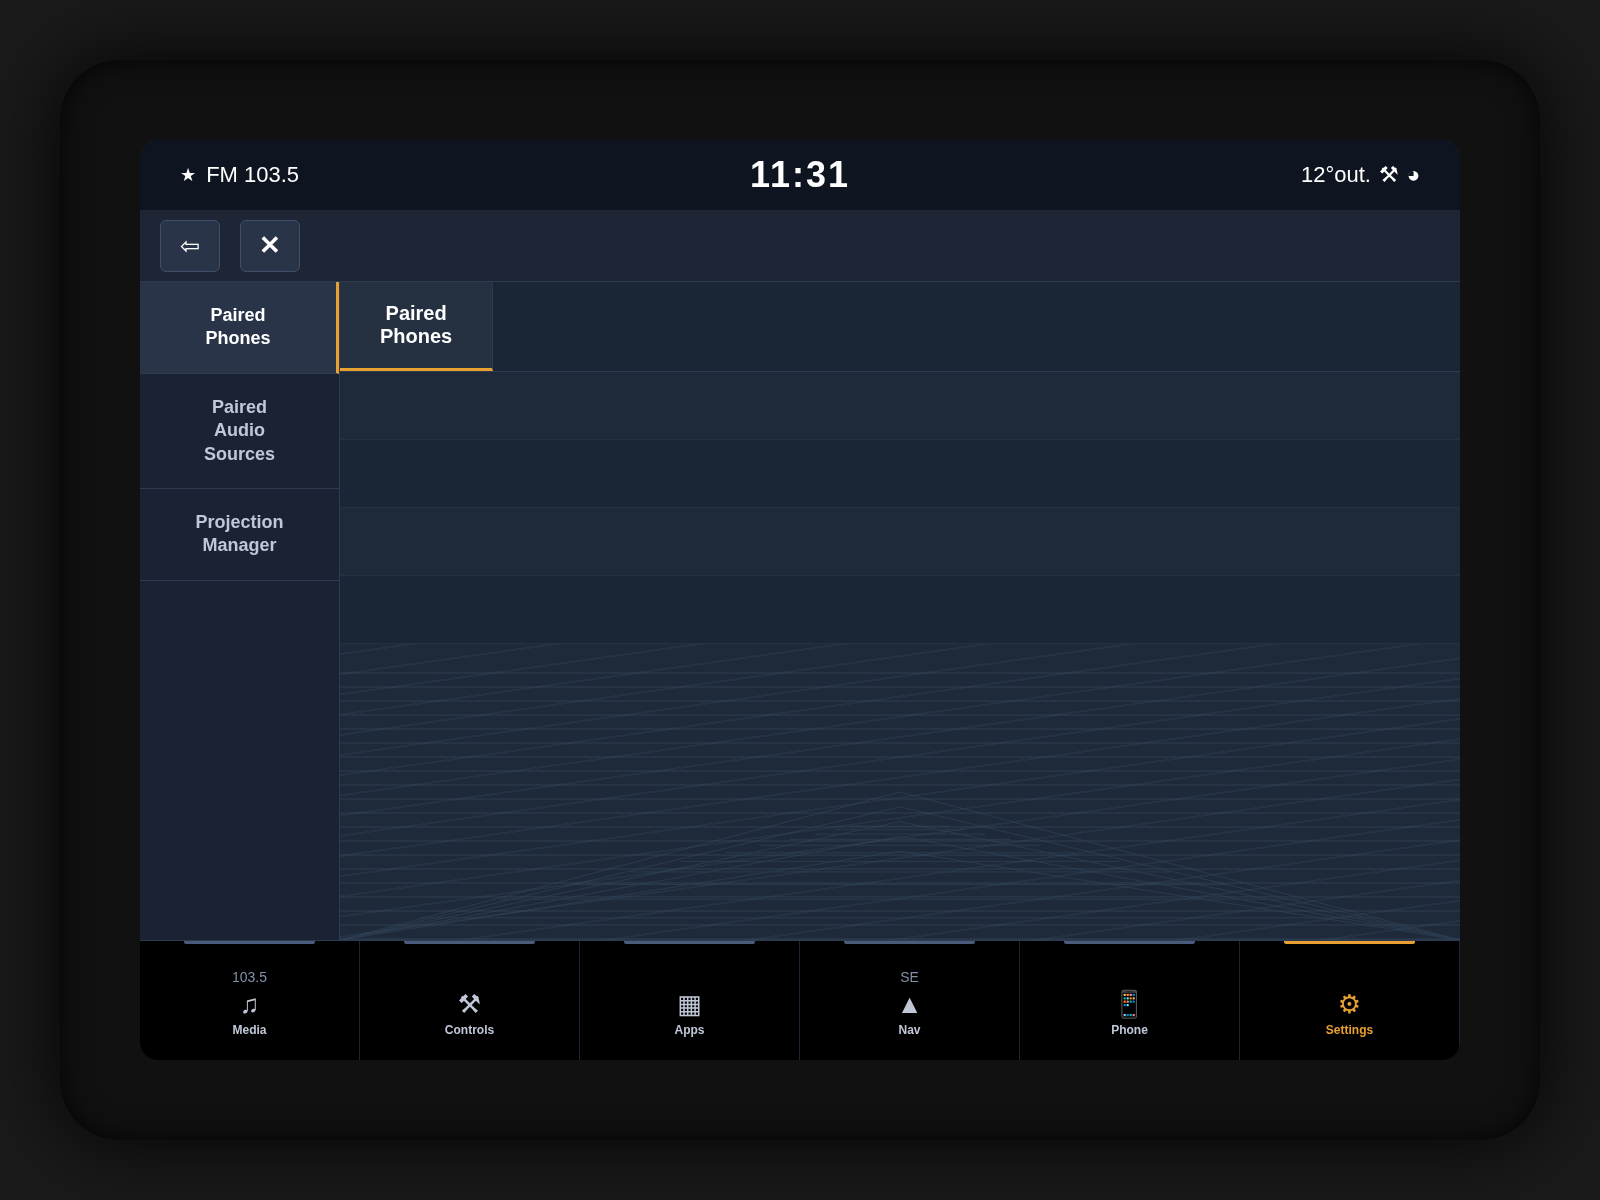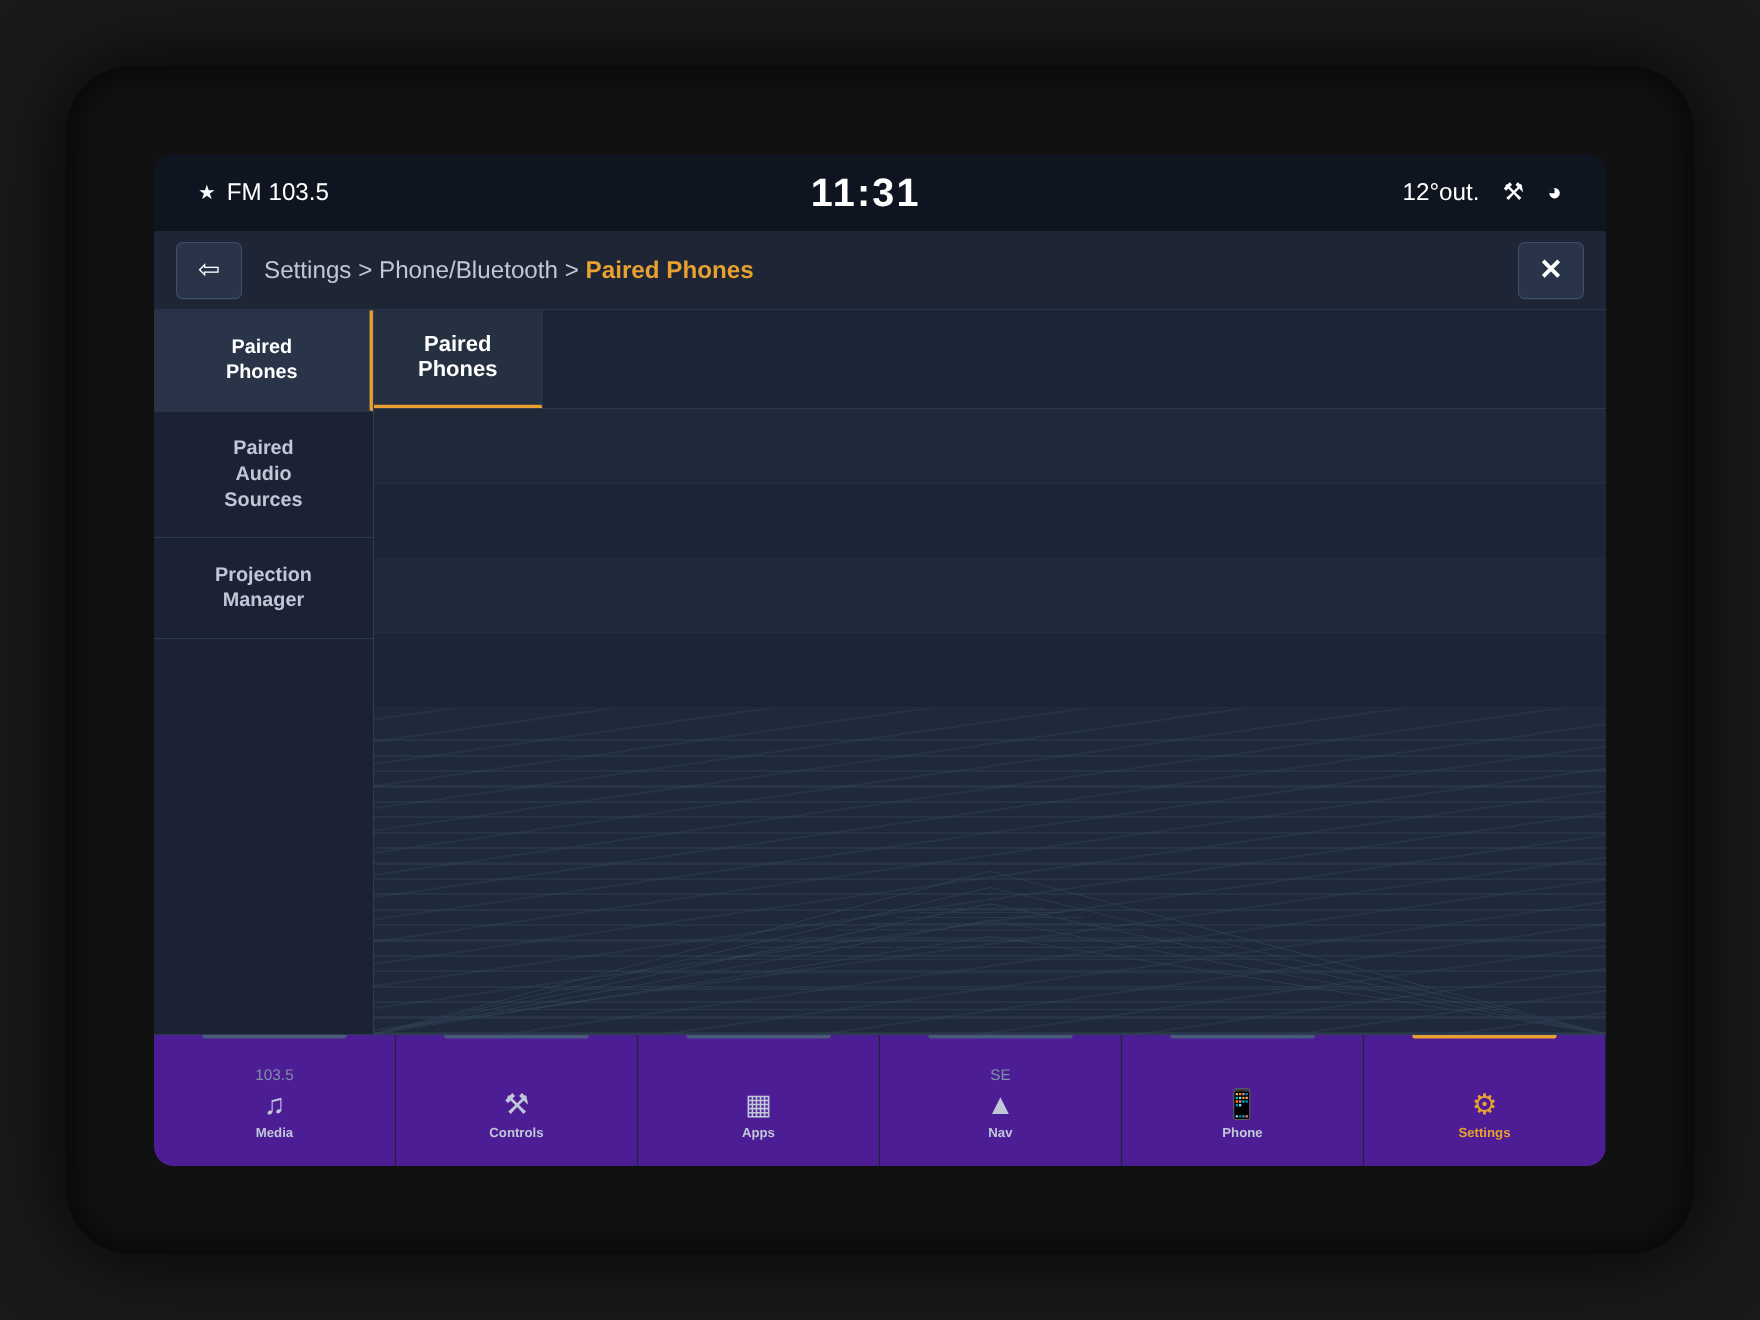--- a/index.html
+++ b/index.html
@@ -60,21 +60,21 @@
       color: white;
       font-size: 36px;
       font-weight: bold;
       letter-spacing: 2px;
       text-align: right;
     }
 
     .status-right {
       display: flex;
       align-items: center;
-      gap: 21px;
+      gap: 8px;
       color: white;
       font-size: 22px;
     }
 
     
     .breadcrumb-bar {
       height: 72px;
       background: #1e2535;
       display: flex;
       align-items: center;
@@ -223,21 +223,21 @@
       bottom: 0;
       left: 0;
       right: 0;
       height: 280px;
       overflow: hidden;
     }
 
     
     .bottom-nav {
       height: 120px;
-      background: #4c1d95;
+      background: #000000;
       display: flex;
       align-items: stretch;
       border-top: 1px solid #2d3a50;
       flex-shrink: 0;
     }
 
     .nav-item {
       flex: 1;
       display: flex;
       flex-direction: column;
@@ -314,23 +314,20 @@
       <div class="status-right">
         <span>12°out.</span>
         <span style="font-size:22px;">⚒</span>
         <span style="font-size:22px;">◕</span>
       </div>
     </div>
 
     <div class="breadcrumb-bar">
       <div class="back-btn">
         <span>⇦</span>
-      </div>
-      <div class="breadcrumb-text">
-        <span>Settings &gt; Phone/Bluetooth &gt; </span><span class="active-crumb">Paired Phones</span>
       </div>
       <div class="close-btn">
         <span>✕</span>
       </div>
     </div>
 
     <div class="main-content">
 
       <div class="left-sidebar">
         <div class="sidebar-item active">

